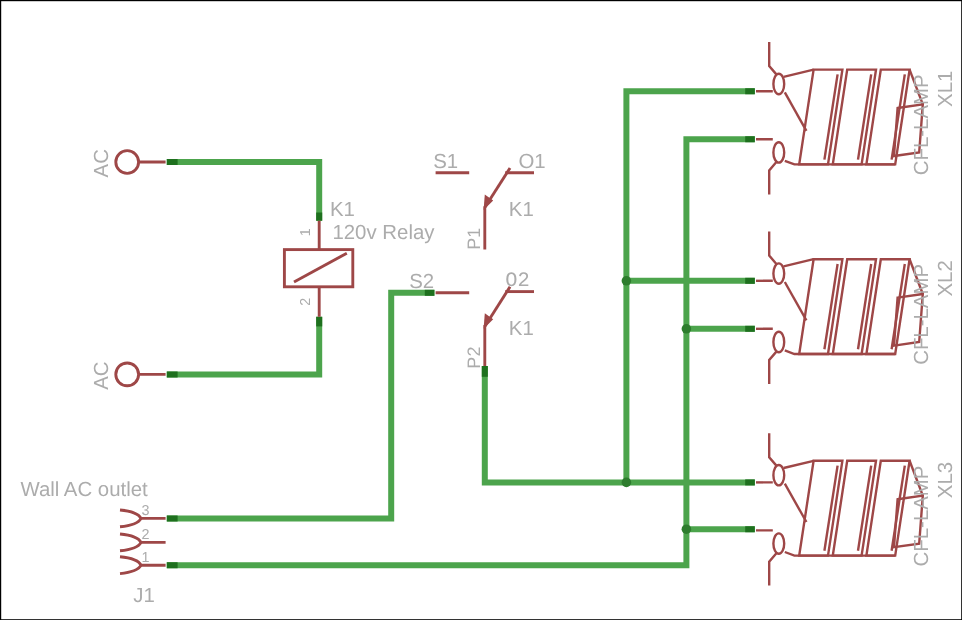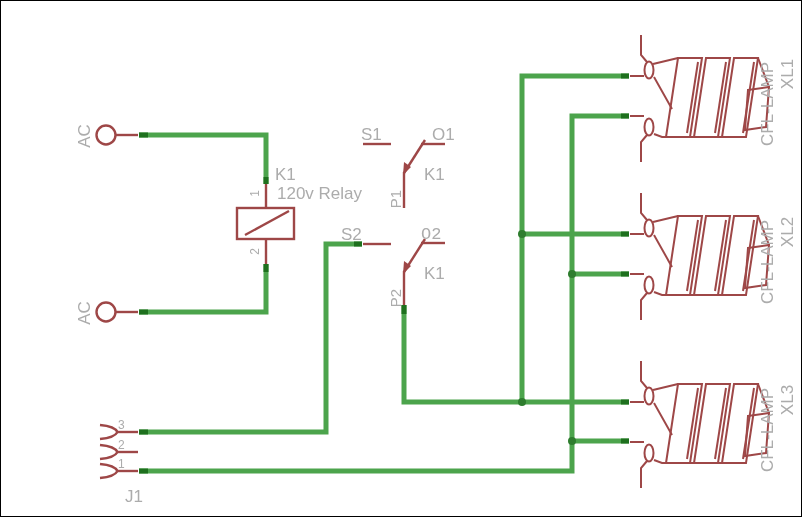--- a/index.html
+++ b/index.html
@@ -138,20 +138,21 @@
       <use href="#jpin" x="0" y="431"></use>
       <use href="#jpin" x="0" y="451"></use>
       <use href="#jpin" x="0" y="470"></use>
     </g>
 
     <use href="#cfl" x="615" y="30"></use>
     <use href="#cfl" x="615" y="188"></use>
     <use href="#cfl" x="615" y="356"></use>
   </svg>
 
+  <div class="txt" style="left:16px;top:398px;">Wall AC outlet</div>
 
   <div class="txt rot" style="left:69px;top:126px;width:30px;">AC</div>
   <div class="txt rot" style="left:69px;top:303px;width:30px;">AC</div>
 
   <div class="txt" style="left:274px;top:165px;">K1</div>
   <div class="txt" style="left:276px;top:184px;">120v Relay</div>
   <div class="txt small rot" style="left:244px;top:186px;width:20px;">1</div>
   <div class="txt small rot" style="left:244px;top:244px;width:20px;">2</div>
 
   <div class="txt" style="left:360px;top:125px;">S1</div>
@@ -160,21 +161,21 @@
   <div class="txt mid rot" style="left:379px;top:190px;width:32px;">P1</div>
 
   <div class="txt" style="left:340px;top:225px;">S2</div>
   <div class="txt" style="left:420px;top:225px;font-family:Liberation Mono, monospace;">O2</div>
   <div class="txt" style="left:423px;top:264px;">K1</div>
   <div class="txt mid rot" style="left:379px;top:289px;width:32px;">P2</div>
 
   <div class="txt small" style="left:117px;top:418px;">3</div>
   <div class="txt small" style="left:117px;top:438px;">2</div>
   <div class="txt small" style="left:117px;top:457px;">1</div>
-  <div class="txt" style="left:124px;top:487px;">J1</div>
+  <div class="txt" style="left:110px;top:487px;">J1</div>
 
   <div class="txt rot" style="left:712px;top:94px;width:110px;">CFL-LAMP</div>
   <div class="txt rot" style="left:767px;top:64px;width:40px;">XL1</div>
   <div class="txt rot" style="left:712px;top:252px;width:110px;">CFL-LAMP</div>
   <div class="txt rot" style="left:767px;top:222px;width:40px;">XL2</div>
   <div class="txt rot" style="left:712px;top:420px;width:110px;">CFL-LAMP</div>
   <div class="txt rot" style="left:767px;top:390px;width:40px;">XL3</div>
 
 </div>
 

